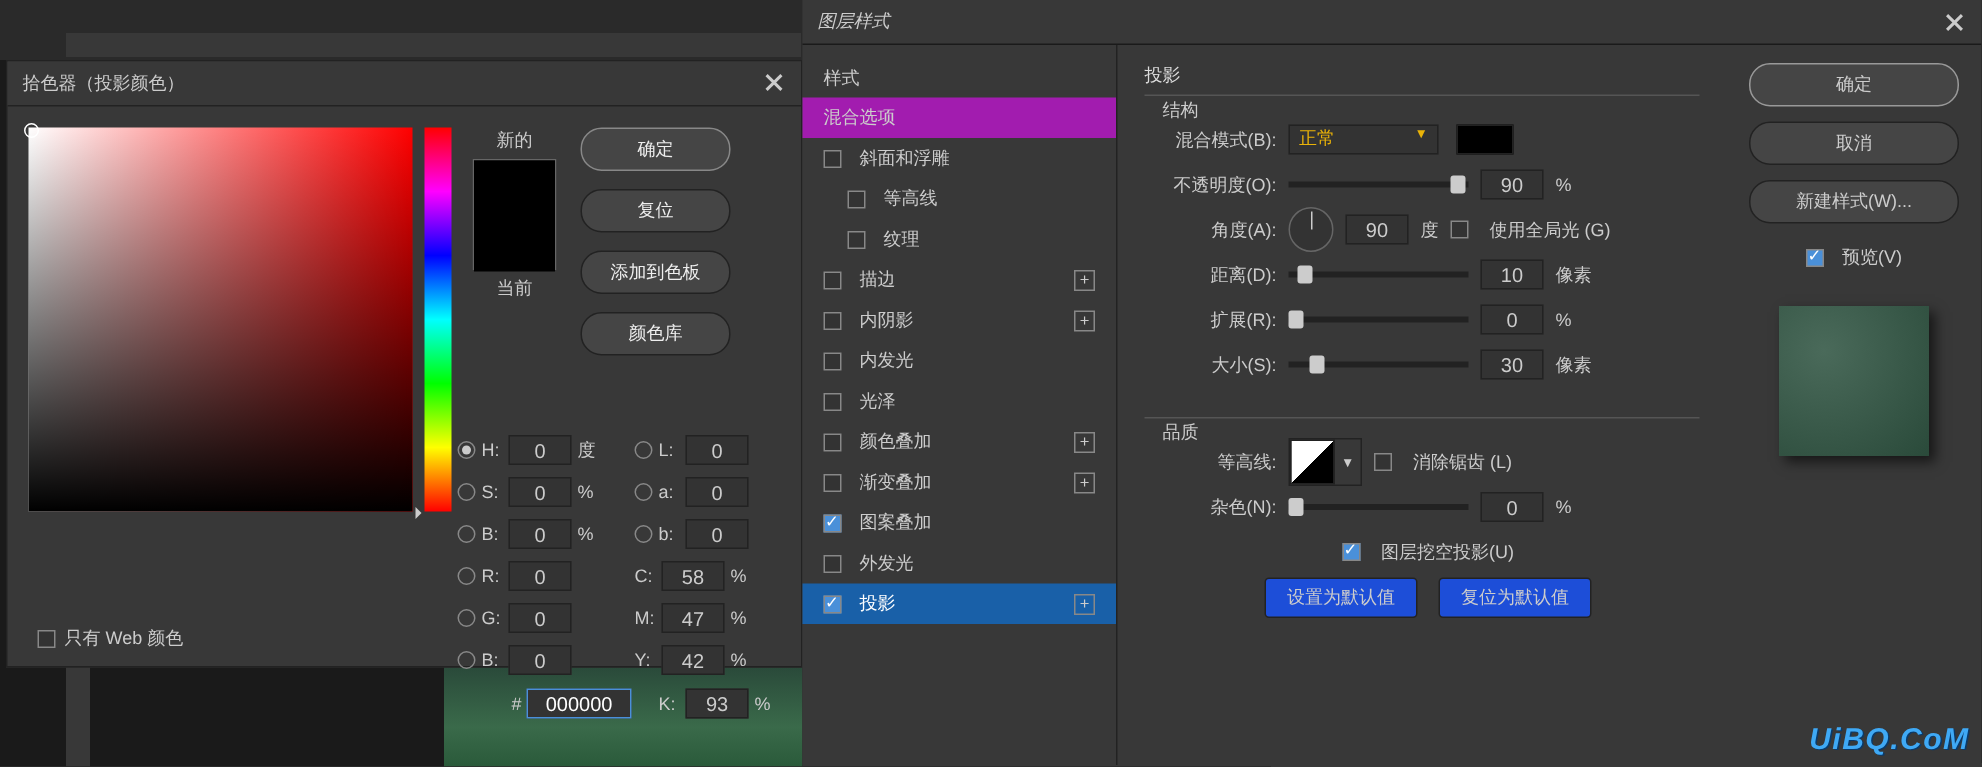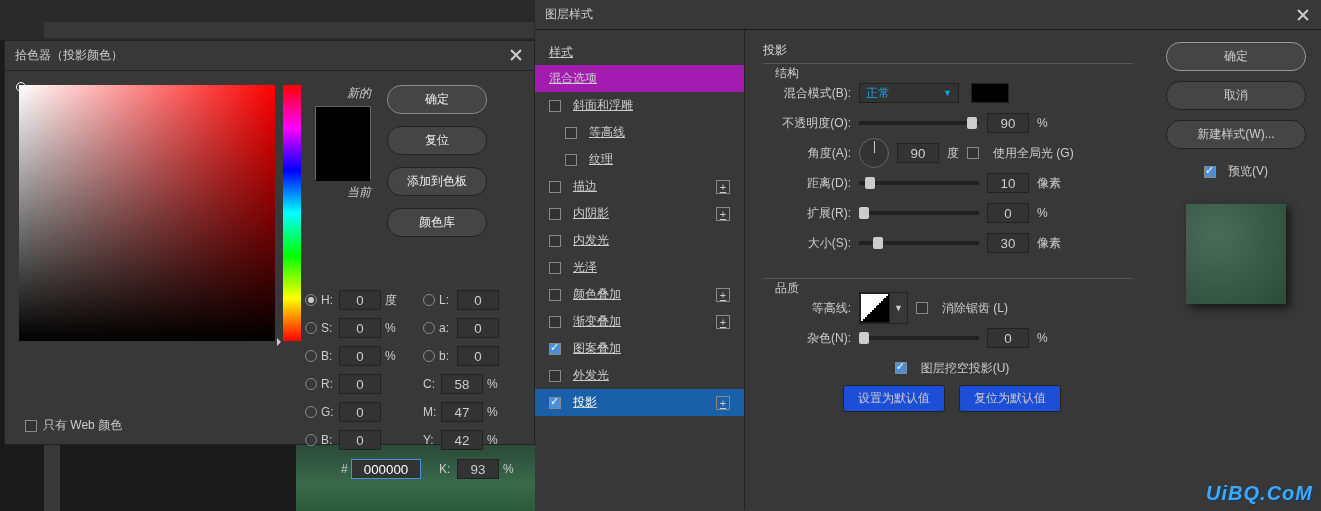--- a/index.html
+++ b/index.html
@@ -13,21 +13,21 @@
 .cp-close { width: 16px; height: 16px; cursor: pointer; position: relative; }
 .cp-close::before, .cp-close::after { content: ""; position: absolute; left: 7px; top: 1px; width: 2px; height: 14px; background: #ccc; }
 .cp-close::before { transform: rotate(45deg); }
 .cp-close::after { transform: rotate(-45deg); }
 .cp-body { padding: 14px; display: flex; }
 .gradient-box { width: 256px; height: 256px; background: linear-gradient(to top, #000, transparent), linear-gradient(to right, #fff, #ff0000); position: relative; }
 .grad-cursor { position: absolute; left: -3px; top: -3px; width: 10px; height: 10px; border: 1px solid #fff; border-radius: 50%; }
 .hue-strip { width: 18px; height: 256px; margin-left: 8px; background: linear-gradient(to bottom, #ff0000, #ff00ff, #0000ff, #00ffff, #00ff00, #ffff00, #ff0000); position: relative; }
 .hue-cursor { position: absolute; left: -4px; bottom: -3px; width: 26px; height: 6px; }
 .hue-cursor::before { content: ""; position: absolute; left: -2px; top: 0; border: 4px solid transparent; border-left-color: #ccc; }
-.swatch-col { margin-left: 14px; width: 56px; text-align: right; font-style: italic; }
+.swatch-col { margin-left: 14px; width: 56px; text-align: center; }
 .swatch { width: 56px; height: 74px; background: #000; border: 1px solid #666; margin: 4px 0; }
 .swatch-top { height: 37px; background: #000; }
 .swatch-bot { height: 37px; background: #000; }
 .btn-col { margin-left: 16px; display: flex; flex-direction: column; gap: 12px; width: 100px; }
 .btn { background: #454545; border: 1px solid #222; border-radius: 14px; padding: 5px 0; text-align: center; cursor: pointer; color: #eee; }
 .btn.primary { border: 1px solid #888; }
 .inputs-area { position: absolute; left: 300px; top: 248px; width: 220px; }
 .in-row { display: flex; align-items: center; margin-bottom: 6px; height: 22px; }
 .radio { width: 12px; height: 12px; border: 1px solid #888; border-radius: 50%; margin-right: 4px; display: inline-block; }
 .radio.sel::after { content: ""; display: block; width: 6px; height: 6px; background: #ccc; border-radius: 50%; margin: 2px; }
@@ -37,37 +37,37 @@
 .col-right { margin-left: 18px; display: flex; align-items: center; }
 .hex-row { display: flex; align-items: center; margin-top: 8px; }
 .hex-in { width: 70px; height: 20px; background: #333; border: 1px solid #4a90d9; color: #fff; text-align: center; }
 .webonly { position: absolute; left: 20px; top: 376px; display: flex; align-items: center; }
 .chk { width: 12px; height: 12px; border: 1px solid #888; margin-right: 6px; display: inline-block; background: #333; }
 .chk.on { background: #4a90d9; position: relative; }
 .chk.on::after { content: "✓"; position: absolute; left: 0px; top: -3px; font-size: 11px; color: #fff; }
 
 
 .layer-style { position: absolute; left: 535px; top: 0; width: 786px; height: 511px; background: #383838; }
-.ls-title { background: #383838; padding: 6px 10px; display: flex; justify-content: space-between; align-items: center; border-bottom: 1px solid #1a1a1a; }
+.ls-title { background: #383838; padding: 6px 10px; display: flex; justify-content: space-between; align-items: center; border-bottom: 1px solid #1a1a1a; font-style: italic; }
 .ls-body { display: flex; height: 480px; }
-.ls-styles { width: 210px; background: #383838; border-right: 1px solid #222; padding-top: 10px; text-decoration: underline; }
+.ls-styles { width: 210px; background: #383838; border-right: 1px solid #222; padding-top: 10px; }
 .ls-styles-header { padding: 4px 14px; color: #ccc; }
 .ls-item { padding: 5px 14px; display: flex; align-items: center; justify-content: space-between; cursor: pointer; }
 .ls-item .lhs { display: flex; align-items: center; gap: 6px; }
 .ls-item.indent .lhs { padding-left: 16px; }
 .ls-item.selected { background: #1960a8; color: #fff; }
 .ls-item.hl { background: #a21caf; }
 .plus-ic { width: 14px; height: 14px; border: 1px solid #888; display: flex; align-items: center; justify-content: center; font-size: 11px; color: #ccc; }
 .ls-main { flex: 1; padding: 12px 18px; }
 .section-title { color: #ddd; margin-bottom: 4px; }
 .fieldset { border: none; border-top: 1px solid #555; padding: 2px 0 6px 8px; margin-bottom: 10px; }
 .fieldset .legend { color: #ccc; margin-top: -18px; background: #383838; display: inline-block; padding: 0 4px; }
 .fs-row { display: flex; align-items: center; margin-bottom: 8px; height: 22px; gap: 8px; }
 .fs-lbl { width: 80px; text-align: right; color: #ccc; }
-.select { width: 100px; height: 20px; background: #333; border: 1px solid #222; color: #0ea5e9; padding: 0 6px; display: flex; align-items: center; justify-content: space-between; }
+.select { width: 100px; height: 20px; background: #333; border: 1px solid #222; color: #eab308; padding: 0 6px; display: flex; align-items: flex-start; justify-content: space-between; }
 .select .arr { font-size: 9px; }
 .color-sw { width: 38px; height: 20px; background: #000; border: 1px solid #222; margin-left: 4px; }
 .slider { width: 120px; height: 4px; background: #222; position: relative; }
 .slider .thumb { position: absolute; top: -4px; width: 10px; height: 12px; background: #ccc; border-radius: 2px; }
 .angle-dial { width: 30px; height: 30px; border: 1px solid #666; border-radius: 50%; position: relative; background: #333; }
 .angle-dial::after { content: ""; position: absolute; left: 14px; top: 2px; width: 1px; height: 12px; background: #ccc; }
 .contour-sw { width: 30px; height: 30px; background: linear-gradient(135deg, #fff 50%, #000 50%); border: 1px solid #222; }
 .contour-btn { display: flex; align-items: center; border: 1px solid #222; }
 .contour-btn .arr { padding: 0 4px; font-size: 9px; }
 .btn-flat { background: #1d4ed8; border: 1px solid #222; border-radius: 3px; padding: 4px 14px; cursor: pointer; }

